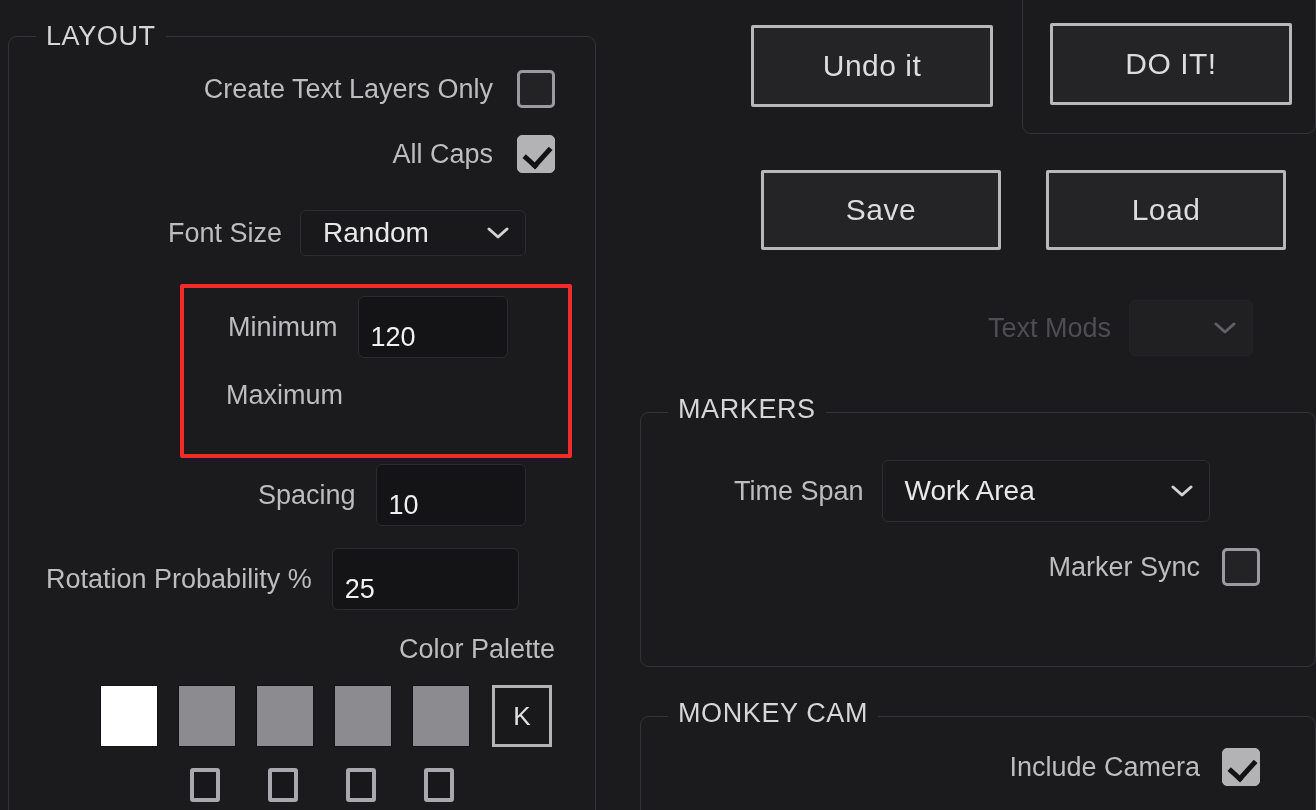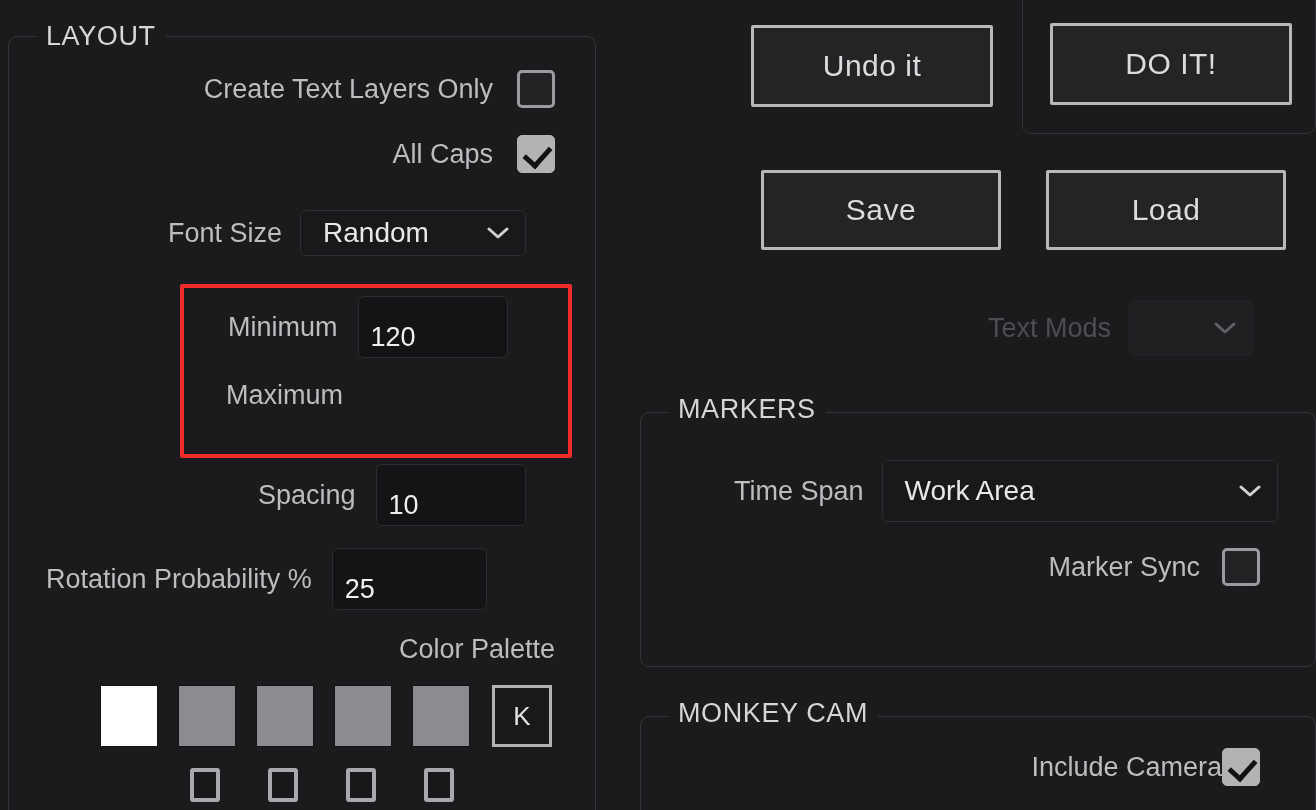--- a/index.html
+++ b/index.html
@@ -211,21 +211,21 @@
 
 <div class="row" style="left:258px; top:464px; gap:20px;">
   <span class="label">Spacing</span>
   <span class="numfield" style="width:150px; height:62px;">
     <span class="num">10</span>
   </span>
 </div>
 
 <div class="row" style="left:46px; top:548px; gap:20px;">
   <span class="label">Rotation Probability %</span>
-  <span class="numfield" style="width:155px; height:62px;">
+  <span class="numfield" style="width:187px; height:62px;">
     <span class="num">25</span>
   </span>
 </div>
 
 <div class="row" style="left:200px; top:634px; width:355px; justify-content:flex-end;">
   <span class="label">Color Palette</span>
 </div>
 
 <div id="swatches">
     <div class="swatch" style="left: 100px; top: 685px; background: rgb(255, 255, 255);"></div>
@@ -273,36 +273,36 @@
       </svg>
     </span>
   </span>
 </div>
 
 <div class="group" style="left:640px; top:412px; width:676px; height:255px;"></div>
 <div class="group-title" style="left:668px; top:396px;">MARKERS</div>
 
 <div class="row" style="left:734px; top:460px; gap:18px;">
   <span class="label">Time Span</span>
-  <span class="dropdown" style="width:396px; height:62px;">
+  <span class="dropdown" style="width:328px; height:62px;">
     <span class="val">Work Area</span>
     <span class="chev">
       <svg width="22" height="13" viewBox="0 0 22 13">
         <path d="M2 2 L11 10 L20 2" stroke="#d2d2d4" stroke-width="3" fill="none" stroke-linecap="round" stroke-linejoin="round"></path>
       </svg>
     </span>
   </span>
 </div>
 
 <div class="row" style="left:860px; top:548px; width:400px; justify-content:flex-end; gap:22px;">
   <span class="label">Marker Sync</span>
   <span class="checkbox off"></span>
 </div>
 
 <div class="group" style="left:640px; top:716px; width:676px; height:130px;"></div>
 <div class="group-title" style="left:668px; top:700px;">MONKEY CAM</div>
 
-<div class="row" style="left:820px; top:748px; width:440px; justify-content:flex-end; ">
+<div class="row" style="left:820px; top:748px; width:440px; justify-content:flex-end; gap:22px;">
   <span class="label">Include Camera</span>
   <span class="checkbox on"></span>
 </div>
 
 <div id="highlight-box" style="left: 180px; top: 284px; width: 392px; height: 174px; border-color: rgb(240, 43, 43);"></div>
 
 </body></html>

